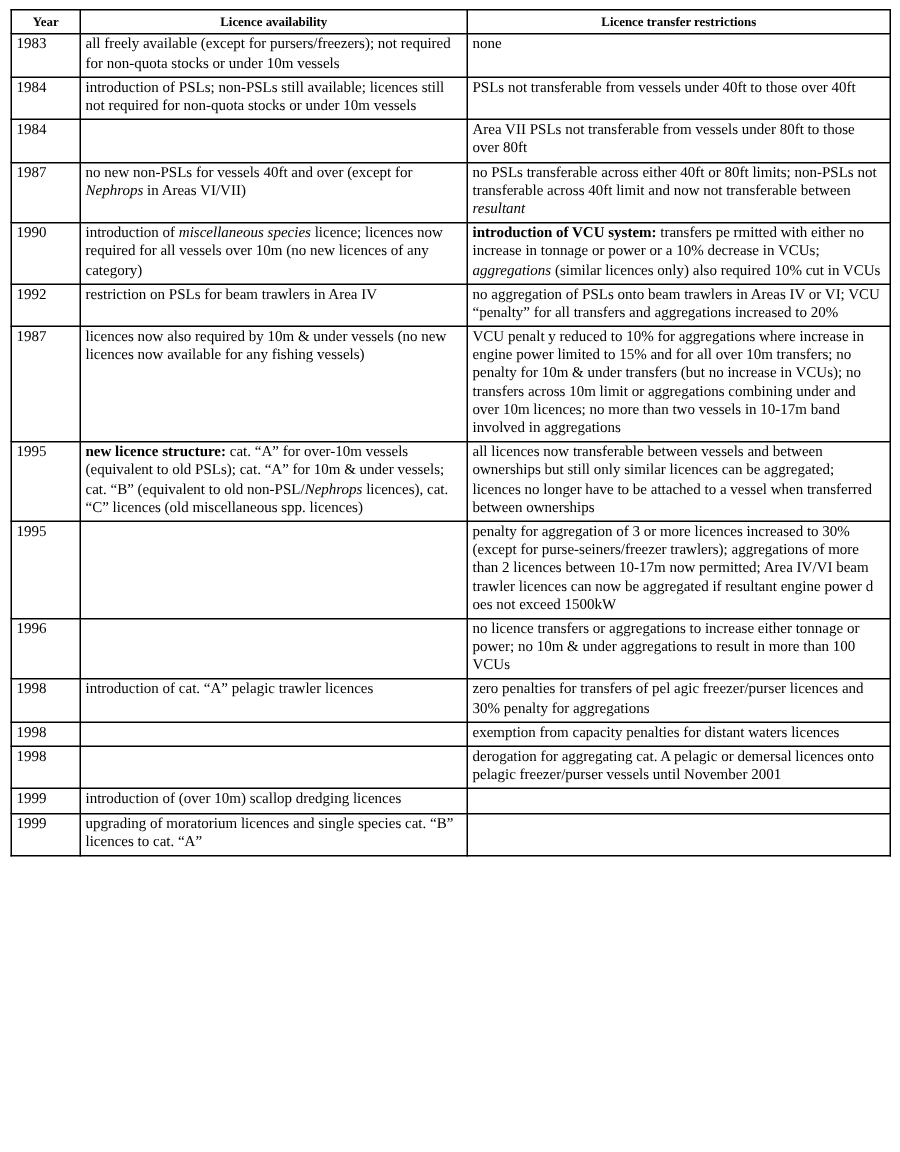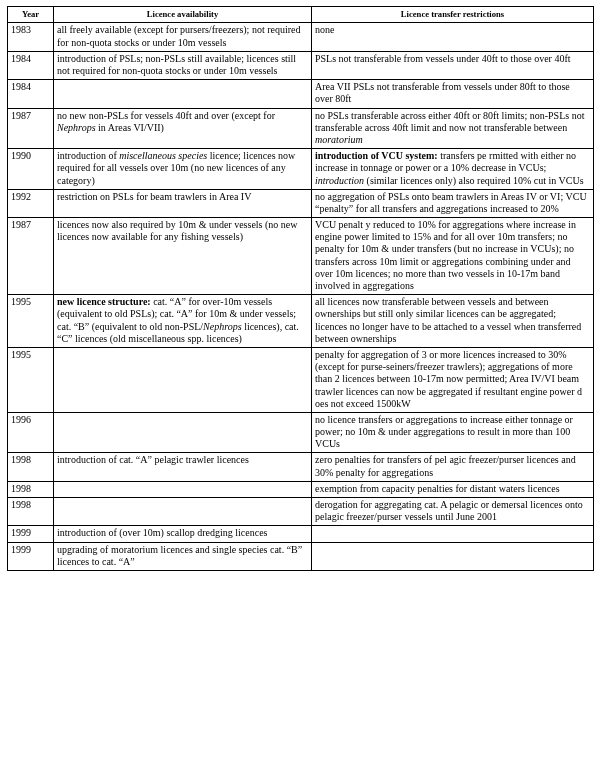--- a/index.html
+++ b/index.html
@@ -81,26 +81,26 @@
           <td>PSLs not transferable from vessels under 40ft to those over 40ft</td>
         </tr>
         <tr>
           <td class="year">1984</td>
           <td></td>
           <td>Area VII PSLs not transferable from vessels under 80ft to those over 80ft</td>
         </tr>
         <tr>
           <td class="year">1987</td>
           <td>no new non-PSLs for vessels 40ft and over (except for <i>Nephrops</i> in Areas VI/VII)</td>
-          <td>no PSLs transferable across either 40ft or 80ft limits; non-PSLs not transferable across 40ft limit and now not transferable between <i>moratorium</i></td>
+          <td>no PSLs transferable across either 40ft or 80ft limits; non-PSLs not transferable across 40ft limit and now not transferable between <i>resultant</i></td>
         </tr>
         <tr>
           <td class="year">1990</td>
           <td>introduction of <i>miscellaneous species</i> licence; licences now required for all vessels over 10m (no new licences of any category)</td>
-          <td><b>introduction of VCU system:</b>  transfers pe rmitted with either no increase in tonnage or power or a 10% decrease in VCUs;  <i>introduction</i>  (similar licences only) also required 10% cut in VCUs</td>
+          <td><b>introduction of VCU system:</b>  transfers pe rmitted with either no increase in tonnage or power or a 10% decrease in VCUs;  <i>aggregations</i>  (similar licences only) also required 10% cut in VCUs</td>
         </tr>
         <tr>
           <td class="year">1992</td>
           <td>restriction on PSLs for beam trawlers in Area IV</td>
           <td>no aggregation of PSLs onto beam trawlers in Areas IV or VI; VCU “penalty” for all transfers and aggregations increased to 20%</td>
         </tr>
         <tr>
           <td class="year">1987</td>
           <td>licences now also required by 10m &amp; under vessels (no new licences now available for any fishing vessels)</td>
           <td>VCU penalt y reduced to 10% for aggregations where increase in engine power limited to 15% and for all over 10m transfers; no penalty for 10m &amp; under transfers (but no increase in VCUs); no transfers across 10m limit or aggregations combining under and over 10m licences; no more than two vessels in 10-17m band involved in aggregations</td>
@@ -126,21 +126,21 @@
           <td>zero penalties for transfers of pel agic freezer/purser licences and 30% penalty for aggregations</td>
         </tr>
         <tr>
           <td class="year">1998</td>
           <td></td>
           <td>exemption from capacity penalties for distant waters licences</td>
         </tr>
         <tr>
           <td class="year">1998</td>
           <td></td>
-          <td>derogation for aggregating cat. A pelagic or demersal licences onto pelagic freezer/purser vessels until June 2001</td>
+          <td>derogation for aggregating cat. A pelagic or demersal licences onto pelagic freezer/purser vessels until November 2001</td>
         </tr>
         <tr>
           <td class="year">1999</td>
           <td>introduction of (over 10m) scallop dredging licences</td>
           <td></td>
         </tr>
         <tr>
           <td class="year">1999</td>
           <td>upgrading of moratorium licences and single species cat. “B” licences to cat. “A”</td>
           <td></td>

